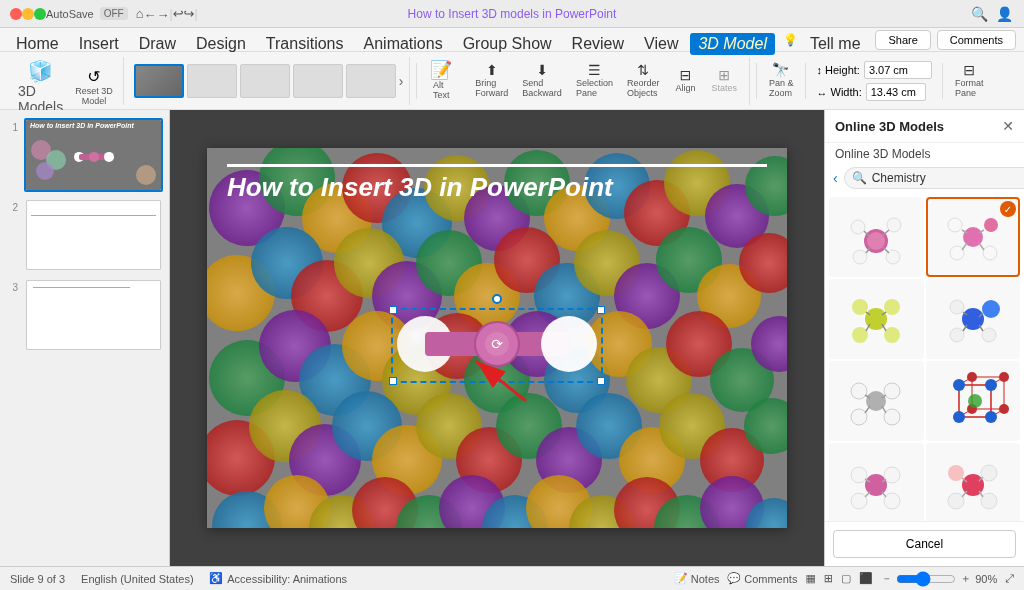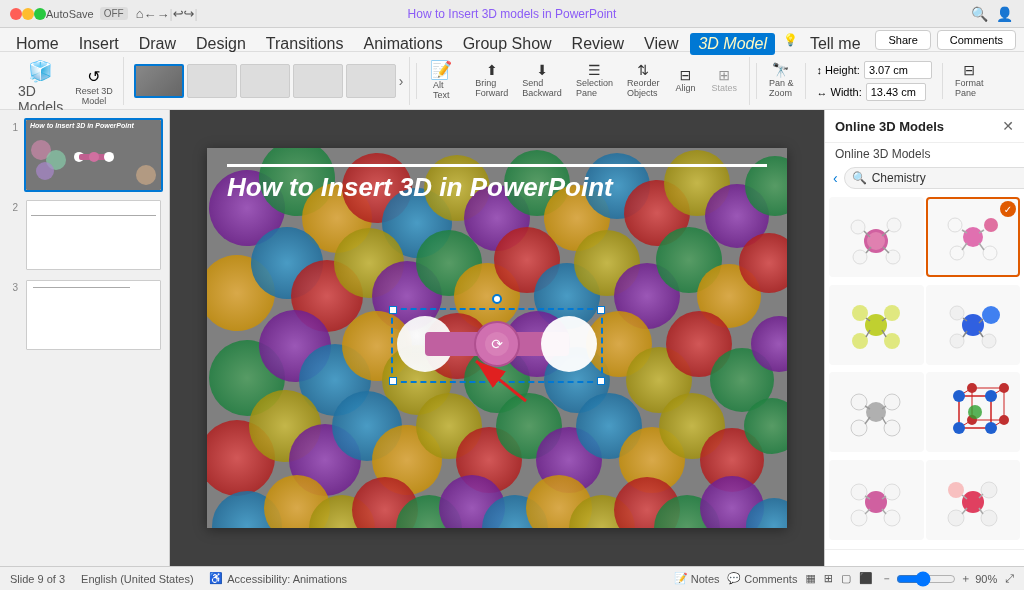--- a/index.html
+++ b/index.html
@@ -555,20 +555,21 @@
           <circle cx="52" cy="52" r="8" fill="#f0f0f0" stroke="#ddd" stroke-width="1"></circle>
           <line x1="25" y1="29" x2="30" y2="33" stroke="#aaa" stroke-width="1.5"></line>
           <line x1="46" y1="28" x2="42" y2="32" stroke="#aaa" stroke-width="1.5"></line>
           <line x1="25" y1="48" x2="30" y2="42" stroke="#aaa" stroke-width="1.5"></line>
           <line x1="46" y1="48" x2="42" y2="42" stroke="#aaa" stroke-width="1.5"></line>
         </svg>
       </div>
     </div>
 
     <div class="panel-footer">
+      <button class="btn-cancel">Cancel</button>
     </div>
   </div>
 </div>
 
 <div class="status-bar">
   <span>Slide 9 of 3</span>
   <span>English (United States)</span>
   <span style="display:flex;align-items:center;gap:4px;">
     <span>♿</span>
     <span>Accessibility: Animations</span>

